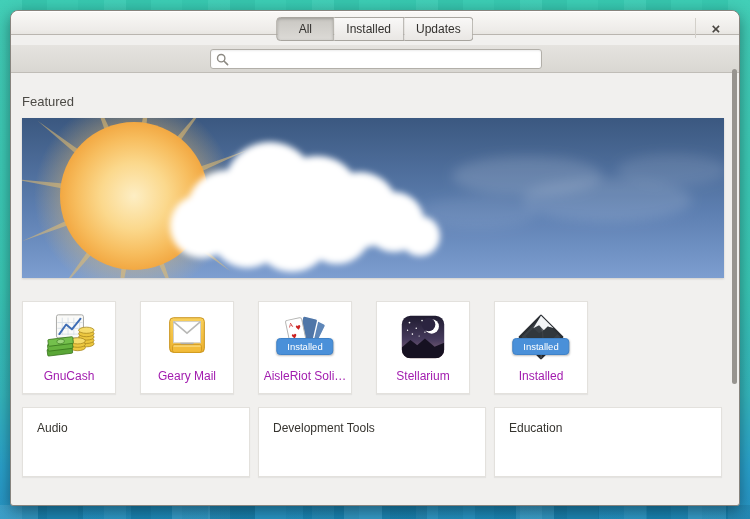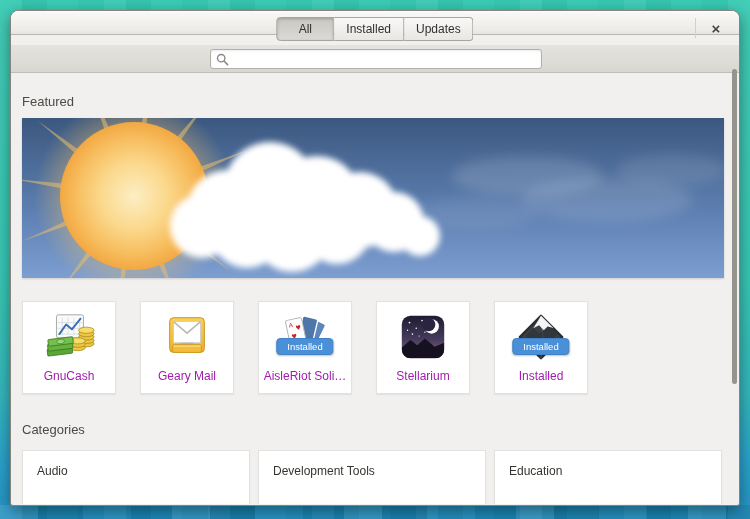--- a/index.html
+++ b/index.html
@@ -330,21 +330,20 @@
               <path d="M28 6 L30 28 L28 50" stroke="rgba(255,255,255,0.18)" stroke-width="1.3" fill="none"></path>
               <path d="M20 19 L26 24 L31 21 L35 17.2 L41 19 L46 24 L28 42 L12 27 Z" fill="#2e3338" opacity="0.7"></path>
             </svg>
           </div>
           <div class="badge">Installed</div>
           <div class="tile-label">Installed</div>
         </div>
 
       </div>
 
-      <div class="section-heading h-categories">Categories</div>
 
       <div class="cat-row">
         <div class="cat-tile">Audio</div>
         <div class="cat-tile">Development Tools</div>
         <div class="cat-tile">Education</div>
       </div>
 
     </div>
 
     <div class="scrollbar-thumb"></div>

